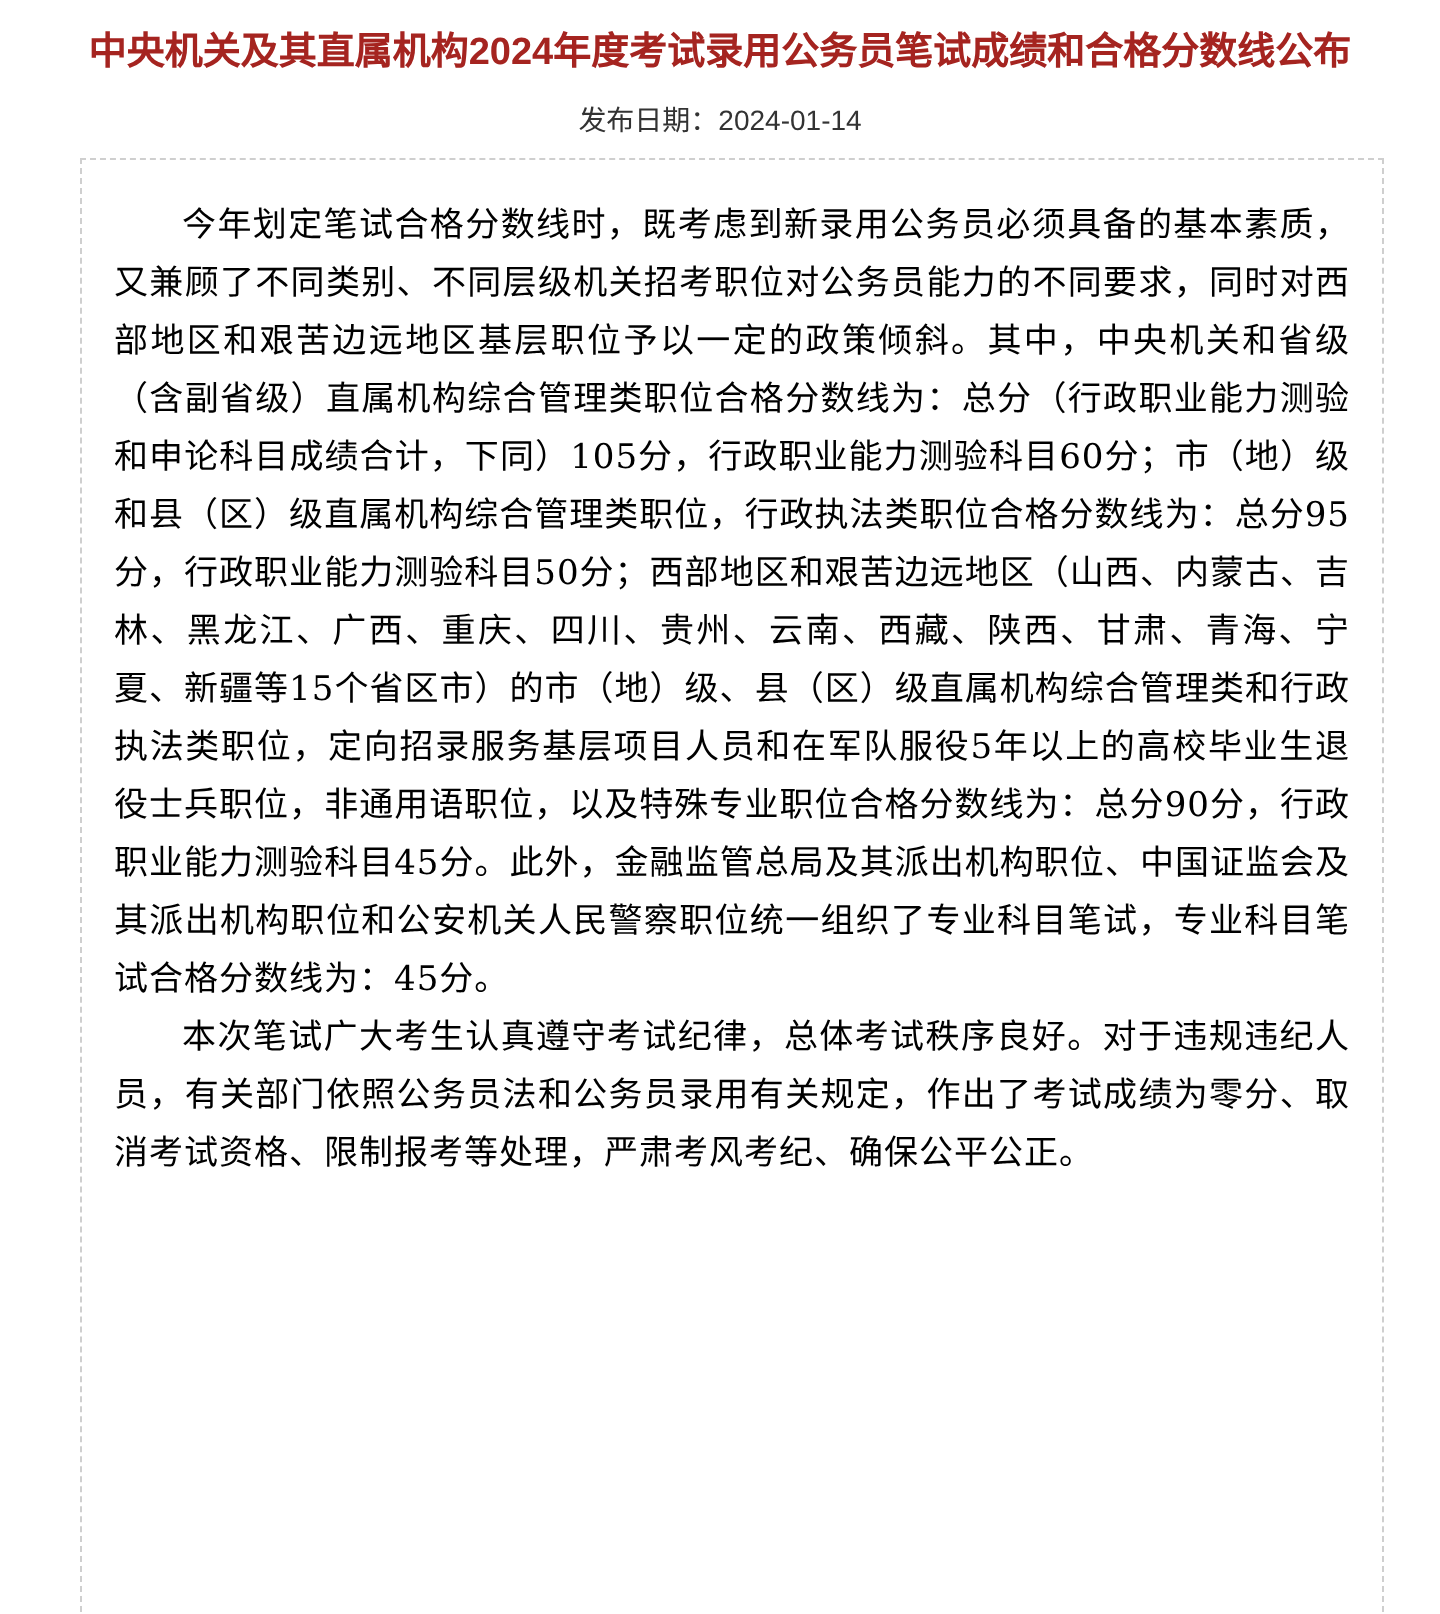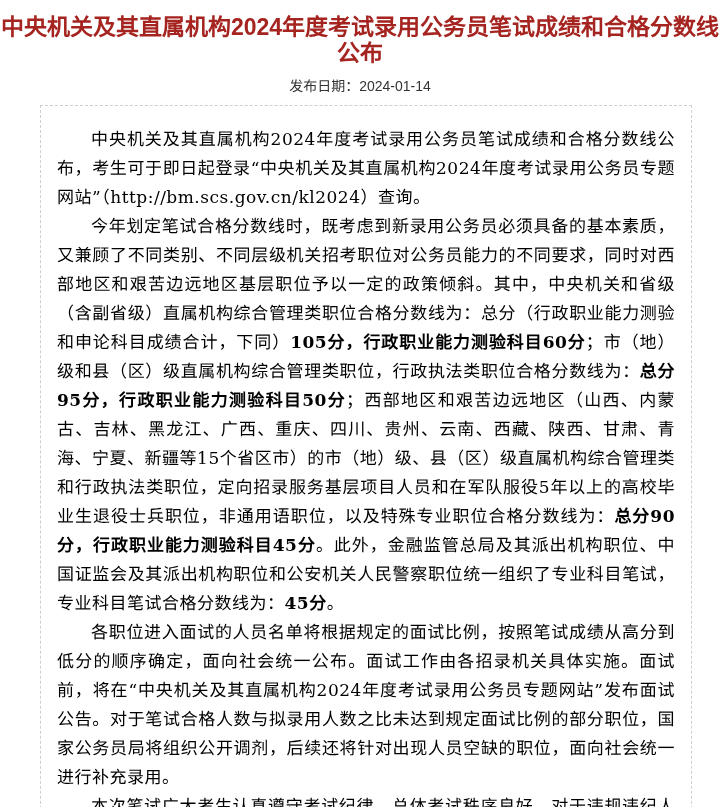--- a/index.html
+++ b/index.html
@@ -16,21 +16,21 @@
     font-family:"DejaVu Serif", serif;
   }
   body{
     height:807px;
     overflow:hidden;
   }
   .page-title{
     margin-top:14px;
     text-align:center;
     font-family:"Liberation Sans", sans-serif;
-    font-size:23px;
+    font-size:19px;
     font-weight:bold;
     color:var(--title-red);
     letter-spacing:0px;
     line-height:26px;
   }
   .pub-date{
     margin-top:9px;
     text-align:center;
     font-family:Liberation Sans, sans-serif;
     font-size:14px;
@@ -47,34 +47,32 @@
   }
   .article p{
     font-size:17px;
     line-height:29px;
     letter-spacing:0.5px;
     color:var(--body-text);
     text-align:justify;
     text-indent:2em;
   }
   .article p b{
-    font-weight:bold;
+    font-weight:normal;
   }
 </style>
 </head>
 <body>
 
 <div>
 
   <h1 class="page-title">中央机关及其直属机构2024年度考试录用公务员笔试成绩和合格分数线公布</h1>
 
   <div class="pub-date">发布日期：2024-01-14</div>
 
   <div class="content-box">
     <div class="article">
-        <p><span>中央机关及其直属机构2024年度考试录用公务员笔试成绩和合格分数线公布，考生可于即日起登录“中央机关及其直属机构2024年度考试录用公务员专题网站”（http://bm.scs.gov.cn/kl2024）查询。</span></p>
         <p><span>今年划定笔试合格分数线时，既考虑到新录用公务员必须具备的基本素质，又兼顾了不同类别、不同层级机关招考职位对公务员能力的不同要求，同时对西部地区和艰苦边远地区基层职位予以一定的政策倾斜。其中，中央机关和省级（含副省级）直属机构综合管理类职位合格分数线为：总分（行政职业能力测验和申论科目成绩合计，下同）</span><b>105分，行政职业能力测验科目60分</b><span>；市（地）级和县（区）级直属机构综合管理类职位，行政执法类职位合格分数线为：</span><b>总分95分，行政职业能力测验科目50分</b><span>；西部地区和艰苦边远地区（山西、内蒙古、吉林、黑龙江、广西、重庆、四川、贵州、云南、西藏、陕西、甘肃、青海、宁夏、新疆等15个省区市）的市（地）级、县（区）级直属机构综合管理类和行政执法类职位，定向招录服务基层项目人员和在军队服役5年以上的高校毕业生退役士兵职位，非通用语职位，以及特殊专业职位合格分数线为：</span><b>总分90分，行政职业能力测验科目45分</b><span>。此外，金融监管总局及其派出机构职位、中国证监会及其派出机构职位和公安机关人民警察职位统一组织了专业科目笔试，专业科目笔试合格分数线为：</span><b>45分</b><span>。</span></p>
-        <p><span>各职位进入面试的人员名单将根据规定的面试比例，按照笔试成绩从高分到低分的顺序确定，面向社会统一公布。面试工作由各招录机关具体实施。面试前，将在“中央机关及其直属机构2024年度考试录用公务员专题网站”发布面试公告。对于笔试合格人数与拟录用人数之比未达到规定面试比例的部分职位，国家公务员局将组织公开调剂，后续还将针对出现人员空缺的职位，面向社会统一进行补充录用。</span></p>
         <p><span>本次笔试广大考生认真遵守考试纪律，总体考试秩序良好。对于违规违纪人员，有关部门依照公务员法和公务员录用有关规定，作出了考试成绩为零分、取消考试资格、限制报考等处理，严肃考风考纪、确保公平公正。</span></p>
       </div>
   </div>
 
 </div>
 
 </body></html>

